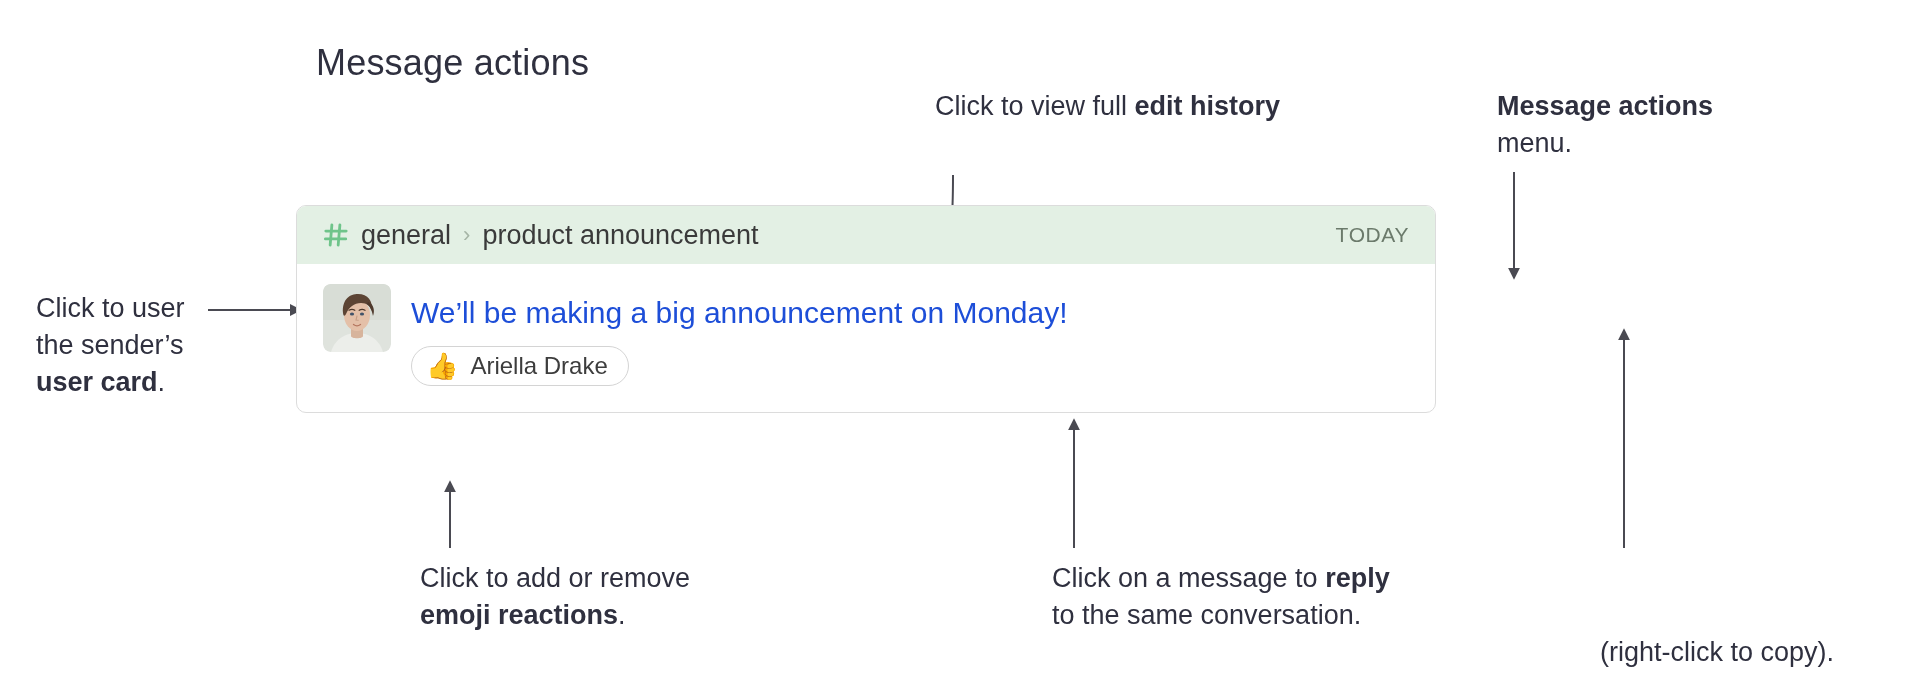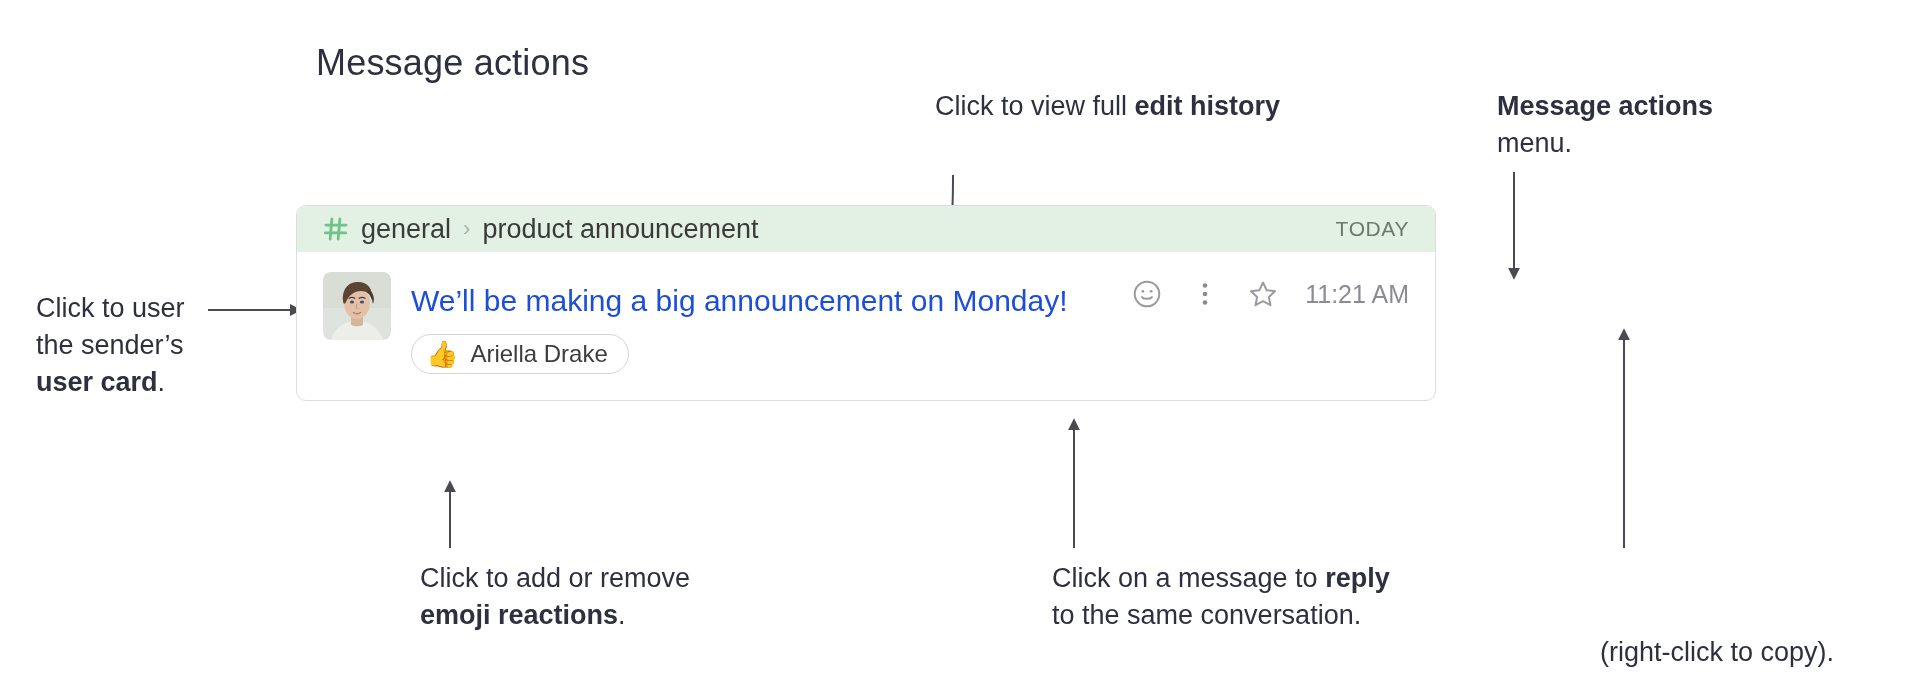--- a/index.html
+++ b/index.html
@@ -63,21 +63,21 @@
     width: 1140px;
     border: 1px solid #dcdcdc;
     border-radius: 10px;
     background: #ffffff;
     box-sizing: border-box;
     overflow: hidden;
   }
 
   .card-header {
     background: #e3f0e4;
-    height: 46px;
+    height: 58px;
     display: flex;
     align-items: center;
     padding: 0 26px 0 26px;
     box-sizing: border-box;
   }
   .hash-icon {
     width: 26px;
     height: 26px;
     margin-right: 12px;
     flex: 0 0 auto;
@@ -288,36 +288,15 @@
       <div class="msg-text">We’ll be making a big announcement on Monday!</div>
 
       <div class="reaction-row">
         <span class="reaction-pill">
           <span class="reaction-emoji">👍</span>
           <span class="reaction-name">Ariella Drake</span>
         </span>
       </div>
     </div>
 
-    <div class="msg-actions">
-
-      <svg class="act-icon" viewBox="0 0 24 24" xmlns="http://www.w3.org/2000/svg">
-        <circle cx="12" cy="12" r="9.2" fill="none" stroke="#9a9aa3" stroke-width="1.5"></circle>
-        <circle cx="8.9" cy="10" r="1.05" fill="#9a9aa3"></circle>
-        <circle cx="15.1" cy="10" r="1.05" fill="#9a9aa3"></circle>
-        <path d="M8.3 14.3 C9.6 16.1 14.4 16.1 15.7 14.3" fill="none" stroke="#9a9aa3" stroke-width="1.5" stroke-linecap="round"></path>
-      </svg>
-
-      <svg class="act-icon" viewBox="0 0 24 24" xmlns="http://www.w3.org/2000/svg">
-        <circle cx="12" cy="5.6" r="1.75" fill="#8a8a93"></circle>
-        <circle cx="12" cy="12" r="1.75" fill="#8a8a93"></circle>
-        <circle cx="12" cy="18.4" r="1.75" fill="#8a8a93"></circle>
-      </svg>
-
-      <svg class="act-icon" viewBox="0 0 24 24" xmlns="http://www.w3.org/2000/svg">
-        <path d="M12 3.4 L14.7 9.1 L21 9.9 L16.4 14.2 L17.6 20.4 L12 17.4 L6.4 20.4
-                 L7.6 14.2 L3 9.9 L9.3 9.1 Z" fill="none" stroke="#9a9aa3" stroke-width="1.5" stroke-linejoin="round"></path>
-      </svg>
-      <span class="timestamp">11:21 AM</span>
-    </div>
 
   </div>
 </div>
 
 </body></html>

